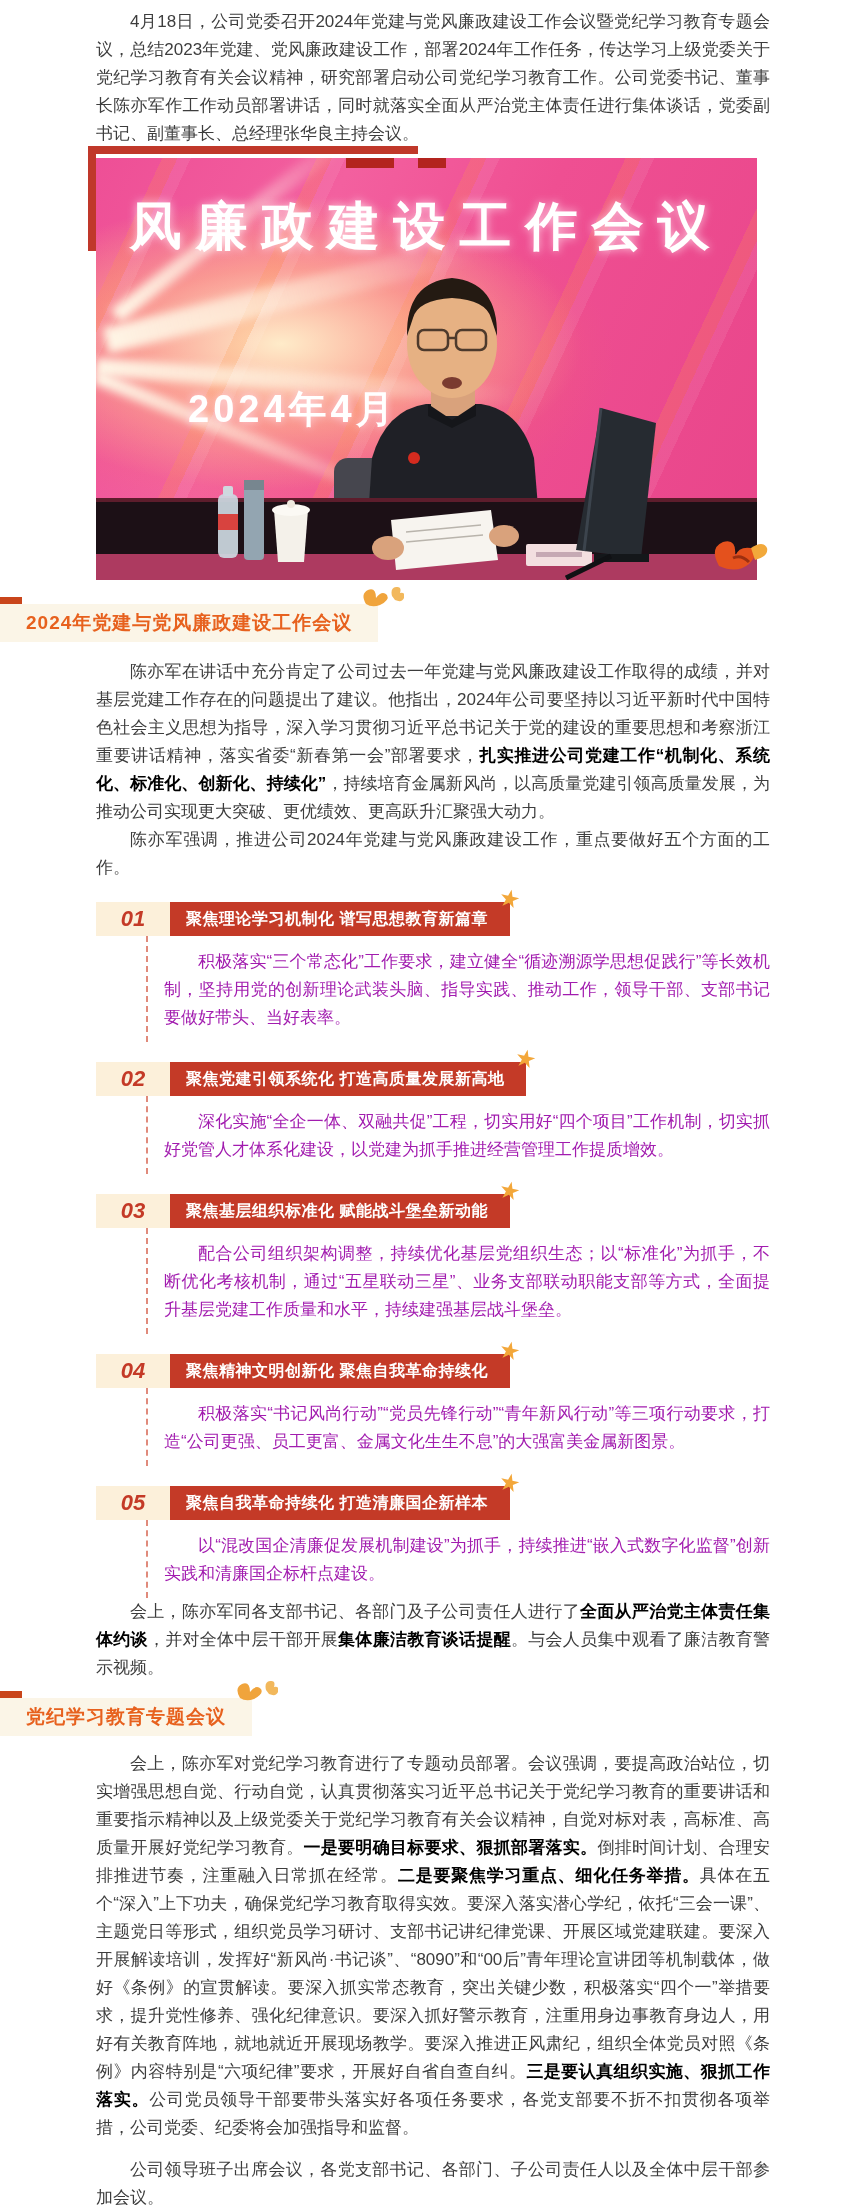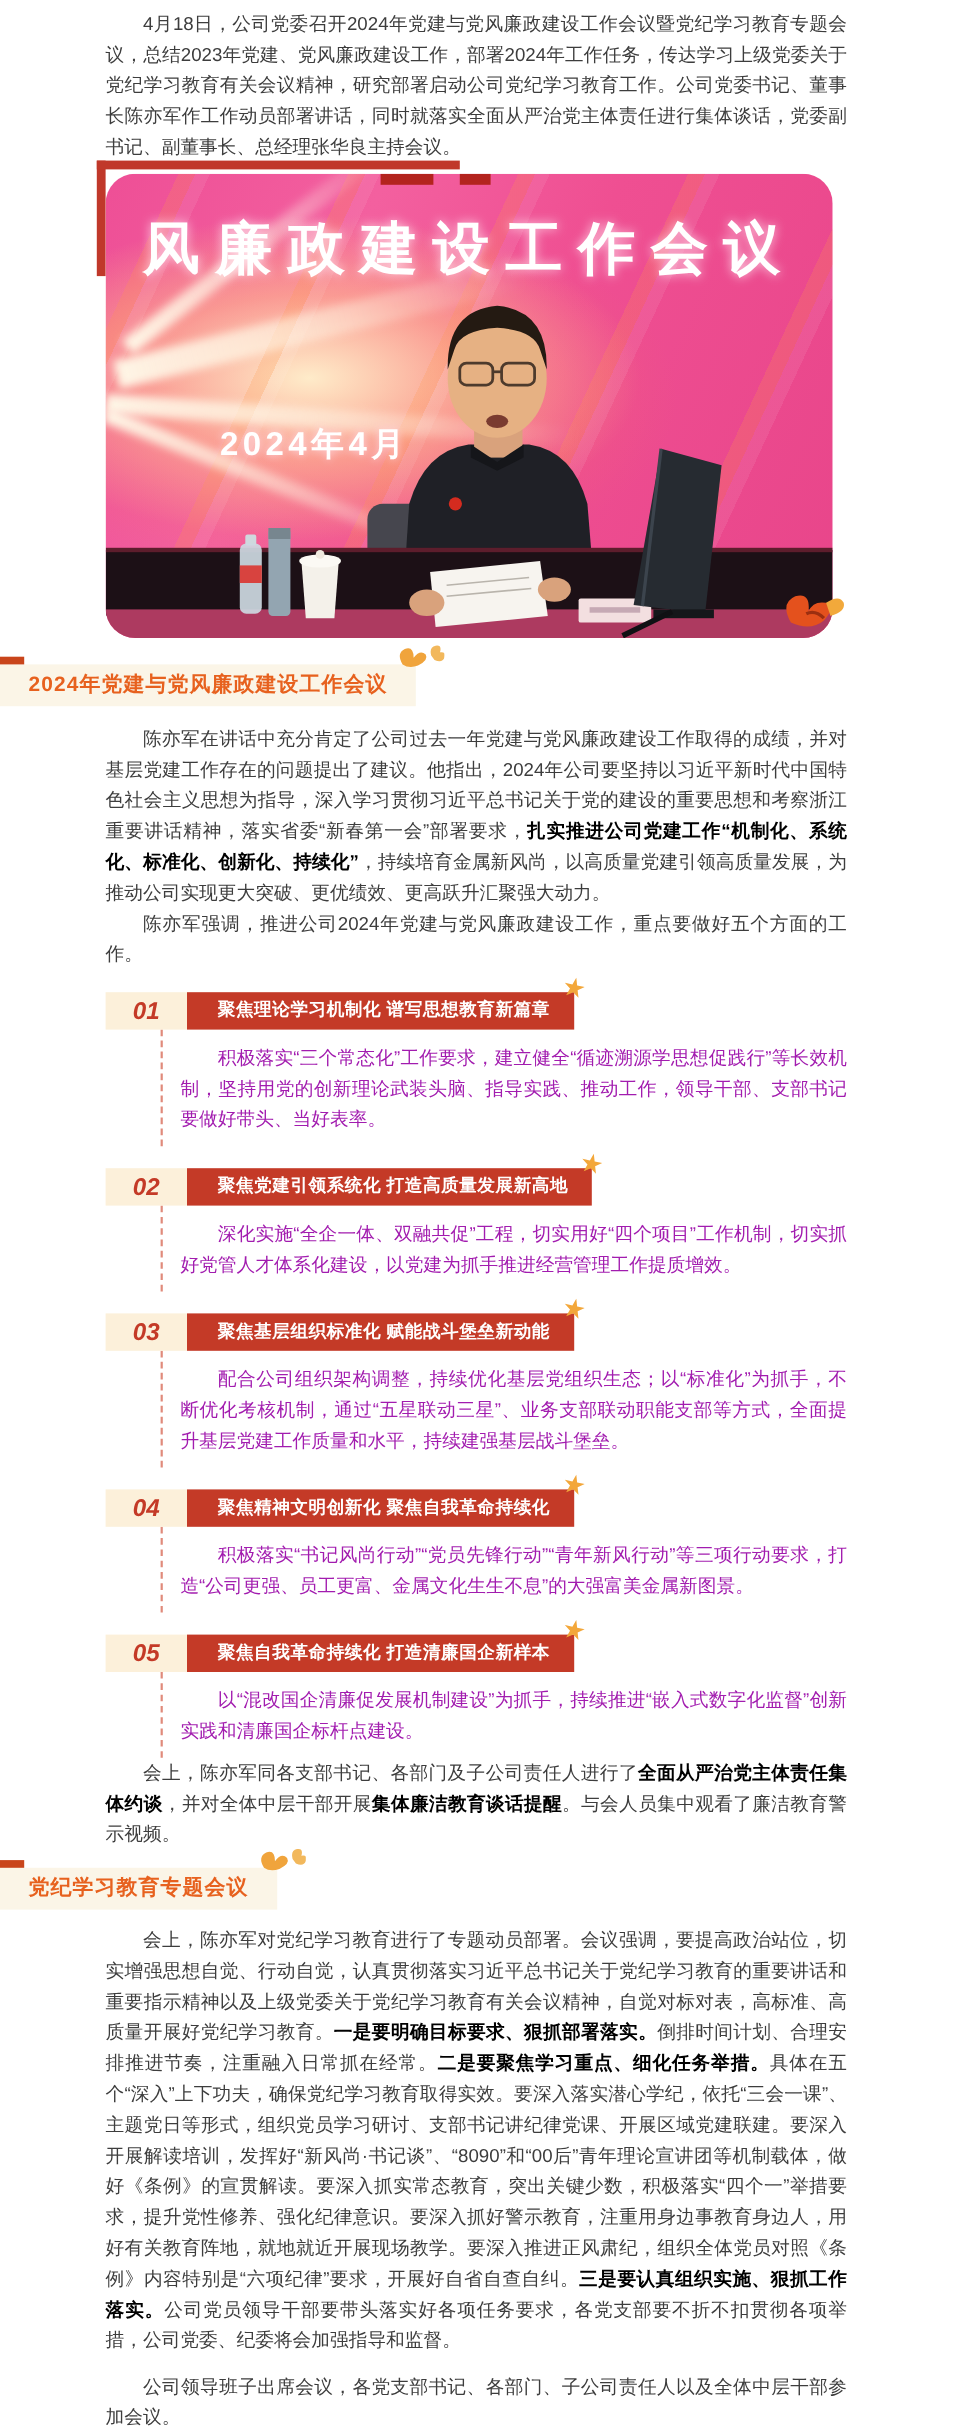--- a/index.html
+++ b/index.html
@@ -25,41 +25,40 @@
   }
   .photo-wrap::after{ 
     content:"";position:absolute;left:-8px;top:-12px;width:330px;height:8px;background:#c0382a;
   }
   .photo{
     position:relative;width:661px;height:422px;overflow:hidden;
     background:
       radial-gradient(ellipse 430px 210px at 28% 44%, rgba(255,242,205,.95), rgba(255,196,150,.55) 36%, rgba(255,130,175,0) 70%),
       radial-gradient(ellipse 520px 270px at 30% 48%, rgba(255,150,70,.35), rgba(255,110,165,0) 62%),
       linear-gradient(115deg,#ee4f96 0%,#f3609f 30%,#ef4f92 55%,#e8458a 100%);
-    border-radius: 27px;
   }
   .streaks{
     position:absolute;inset:0;opacity:.75;
     background:repeating-linear-gradient(115deg,
       rgba(255,150,70,0) 0 60px, rgba(255,150,70,.28) 60px 74px,
       rgba(255,255,255,.10) 74px 86px, rgba(255,150,70,0) 86px 140px);
   }
   .ray{position:absolute;background:linear-gradient(90deg, rgba(255,252,235,.95), rgba(255,252,235,0));
        filter:blur(4px);transform-origin:left center;}
   .r1{left:10px;top:170px;width:380px;height:26px;transform:rotate(-14deg);}
   .r2{left:0;top:200px;width:430px;height:18px;transform:rotate(4deg);}
   .r3{left:20px;top:150px;width:300px;height:16px;transform:rotate(-38deg);}
   .r4{left:0;top:212px;width:340px;height:14px;transform:rotate(22deg);}
   .photo-banner{
     position:absolute;left:0;right:0;top:34px;text-align:center;color:#fff;
     font-size:52px;font-weight:bold;letter-spacing:14px;white-space:nowrap;
     text-shadow:0 0 10px rgba(255,230,240,.85);
   }
   .photo-date{
-    position:absolute;left:104px;top:226px;color:#fff;font-size:30px;font-weight:bold;
+    position:absolute;left:92px;top:226px;color:#fff;font-size:38px;font-weight:bold;
     letter-spacing:4px;text-shadow:0 0 8px rgba(255,220,235,.9);
   }
   .topmark{position:absolute;top:0;height:10px;background:#b3241e;}
   .tm1{left:250px;width:48px;} .tm2{left:322px;width:28px;}
   .speaker-svg{position:absolute;left:0;top:0;}
   .photo-butterfly{position:absolute;right:-14px;bottom:-4px;}
 
   
   .title-wrap{text-align:left;position:relative;}
   .title-band{
@@ -73,21 +72,21 @@
   .title-band .butterflies{position:absolute;right:-26px;top:-20px;}
 
   
   .sec-head{display:flex;margin:20px 0 0 96px;height:34px;}
   .sec-num{
     width:74px;background:#fcf0da;color:#c43a27;font-style:italic;font-weight:bold;
     font-size:22px;line-height:34px;text-align:center;
   }
   .sec-band{
     position:relative;background:#c43a27;color:#fff;font-weight:bold;
-    font-size:16px;line-height:34px;padding:0 22px 0 28px;letter-spacing:.5px;
+    font-size:16px;line-height:34px;padding:0 22px 0 16px;letter-spacing:.5px;
   }
   .sec-star{
     position:absolute;top:-15px;right:-11px;font-size:24px;color:#f3a73a;
     transform:rotate(12deg);font-style:normal;line-height:1;
   }
   .sec-body{
     margin:0 96px 0 146px;border-left:2px dashed #e08a7b;padding:12px 0 10px 16px;
   }
   .sec-body p{margin:0;text-indent:2em;font-size:17px;line-height:28px;color:#a21caf;text-align:justify;}
 </style>

